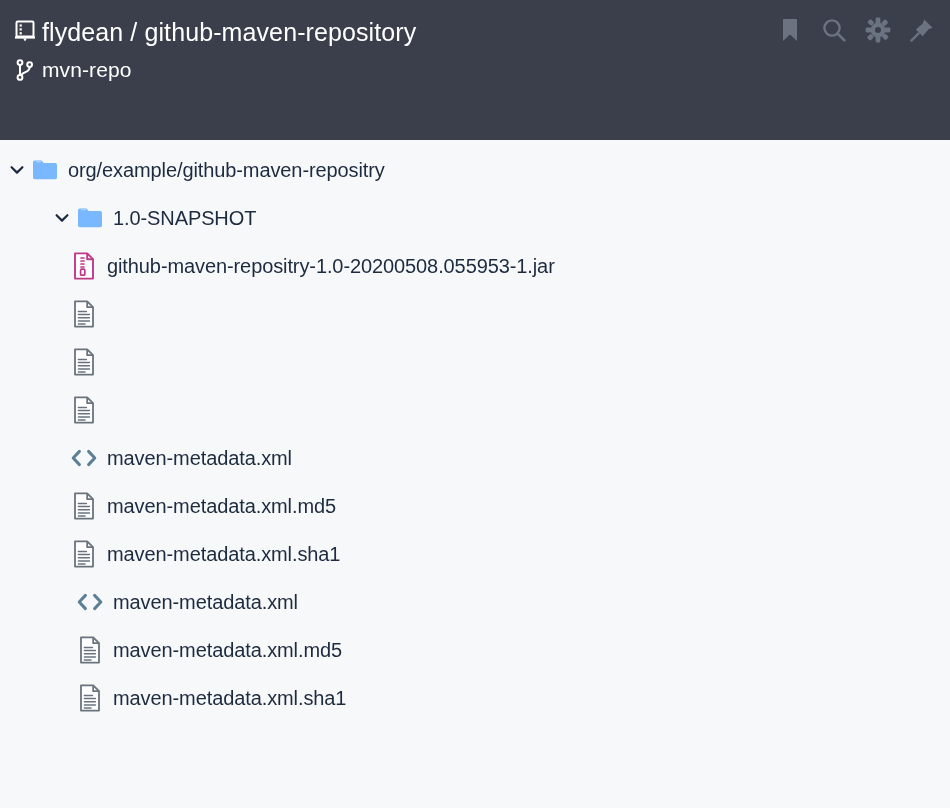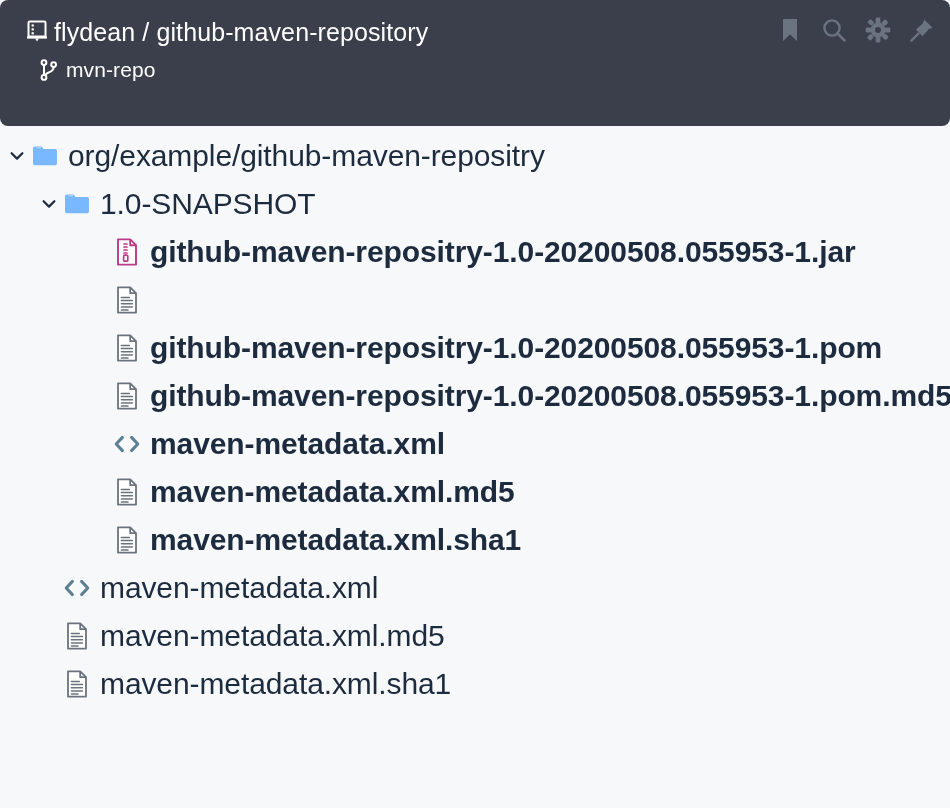--- a/index.html
+++ b/index.html
@@ -19,37 +19,35 @@
   #app {
     width: 950px;
     height: 808px;
     position: relative;
     background: #f7f8fa;
     box-sizing: border-box;
   }
 
   
   .header {
-    height: 126px;
+    height: 140px;
     background: #3a3f4b;
     position: relative;
     box-sizing: border-box;
-    padding: 12px 0 0 12px;
-    border-radius: 8px;
+    padding: 12px 0 0 0;
   }
 
   .header-row {
     display: flex;
     align-items: center;
     height: 40px;
     padding-left: 8px;
   }
   .header-row.second {
     height: 36px;
-    margin-left: 12px;
   }
 
   .hdr-icon-slot {
     width: 34px;
     min-width: 34px;
     display: flex;
     align-items: center;
     justify-content: center;
   }
 
@@ -118,33 +116,33 @@
     min-width: 30px;
     height: 30px;
     display: flex;
     align-items: center;
     justify-content: center;
     margin-right: 8px;
   }
 
   .row-label {
     color: #1d2b3f;
-    font-size: 30px;
+    font-size: 20px;
     line-height: 30px;
     white-space: nowrap;
     letter-spacing: -0.1px;
   }
   .row-label.folder-label {
     color: #1d2b3f;
   }
 
   
   .ind-0 { padding-left: 4px; }
-  .ind-1 { padding-left: 36px; }
-  .ind-2 { padding-left: 86px; font-weight: bold; }
+  .ind-1 { padding-left: 49px; }
+  .ind-2 { padding-left: 43px; }
 </style>
 </head>
 <body>
 
 <div id="app">
 
   <div class="header">
 
     <div class="header-row">
       <span class="hdr-icon-slot">
@@ -287,38 +285,36 @@
             <path d="M15.2 1.4 V7.2 H21" fill="none" stroke="#6a737d" stroke-width="1.8" stroke-linejoin="round"></path>
             <g stroke="#6a737d" stroke-width="1.5" stroke-linecap="round">
               <path d="M6.4 11.4 H14.4"></path>
               <path d="M6.4 14.6 H17.4"></path>
               <path d="M6.4 17.8 H17.4"></path>
               <path d="M6.4 21 H17.4"></path>
               <path d="M6.4 24 H13"></path>
             </g>
           </svg>
         </span>
-        <span class="row-label">github-maven-repositry-1.0-20200508.055953-1.pom</span>
-      </div>
-      <div class="tree-row ind-2">
-        <span class="twisty empty"></span>
-        <span class="row-icon">
-          <svg width="24" height="28" viewBox="0 0 24 28" aria-hidden="true">
-            <path d="M3 1.4 H15.2 L21 7.2 V26.6 H3 Z" fill="#ffffff" stroke="#6a737d" stroke-width="1.8" stroke-linejoin="round"></path>
-            <path d="M15.2 1.4 V7.2 H21" fill="none" stroke="#6a737d" stroke-width="1.8" stroke-linejoin="round"></path>
-            <g stroke="#6a737d" stroke-width="1.5" stroke-linecap="round">
-              <path d="M6.4 11.4 H14.4"></path>
-              <path d="M6.4 14.6 H17.4"></path>
-              <path d="M6.4 17.8 H17.4"></path>
-              <path d="M6.4 21 H17.4"></path>
-              <path d="M6.4 24 H13"></path>
-            </g>
-          </svg>
-        </span>
-        <span class="row-label">github-maven-repositry-1.0-20200508.055953-1.pom.md5</span>
+      </div>
+      <div class="tree-row ind-2">
+        <span class="twisty empty"></span>
+        <span class="row-icon">
+          <svg width="24" height="28" viewBox="0 0 24 28" aria-hidden="true">
+            <path d="M3 1.4 H15.2 L21 7.2 V26.6 H3 Z" fill="#ffffff" stroke="#6a737d" stroke-width="1.8" stroke-linejoin="round"></path>
+            <path d="M15.2 1.4 V7.2 H21" fill="none" stroke="#6a737d" stroke-width="1.8" stroke-linejoin="round"></path>
+            <g stroke="#6a737d" stroke-width="1.5" stroke-linecap="round">
+              <path d="M6.4 11.4 H14.4"></path>
+              <path d="M6.4 14.6 H17.4"></path>
+              <path d="M6.4 17.8 H17.4"></path>
+              <path d="M6.4 21 H17.4"></path>
+              <path d="M6.4 24 H13"></path>
+            </g>
+          </svg>
+        </span>
       </div>
       <div class="tree-row ind-2">
         <span class="twisty empty"></span>
         <span class="row-icon">
           <svg width="28" height="20" viewBox="0 0 28 20" aria-hidden="true">
             <path d="M9.4 3.4 L3.2 10 L9.4 16.6" fill="none" stroke="#5b7f95" stroke-width="3" stroke-linecap="round" stroke-linejoin="round"></path>
             <path d="M18.6 3.4 L24.8 10 L18.6 16.6" fill="none" stroke="#5b7f95" stroke-width="3" stroke-linecap="round" stroke-linejoin="round"></path>
           </svg>
         </span>
         <span class="row-label">maven-metadata.xml</span>

